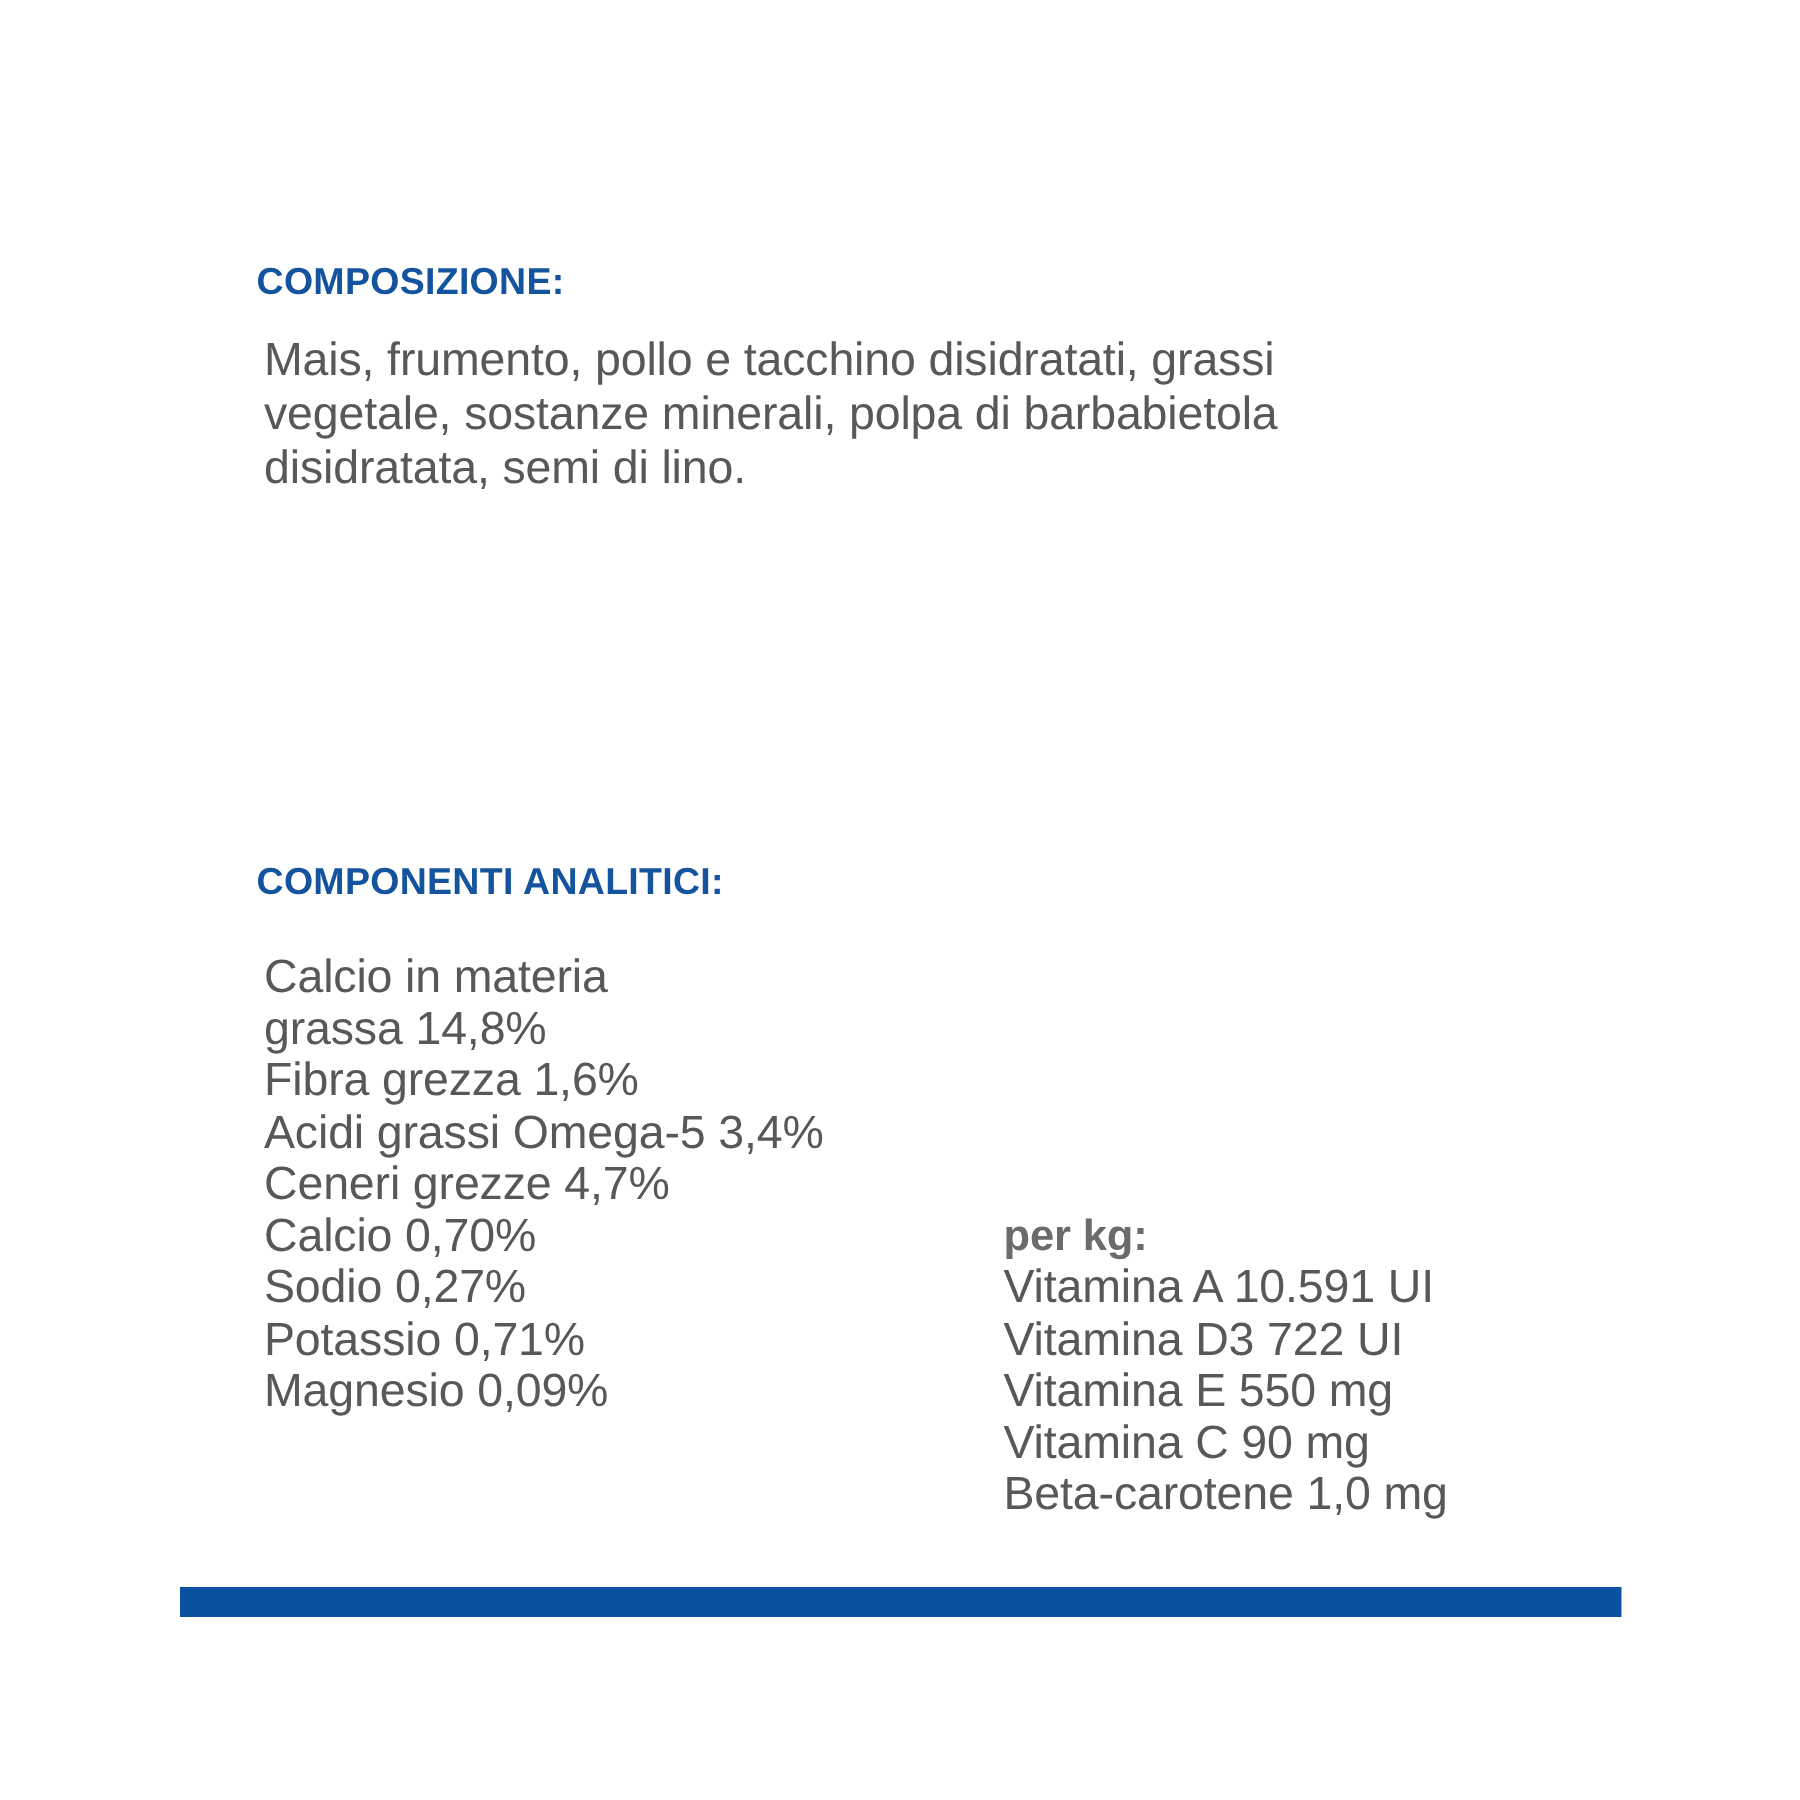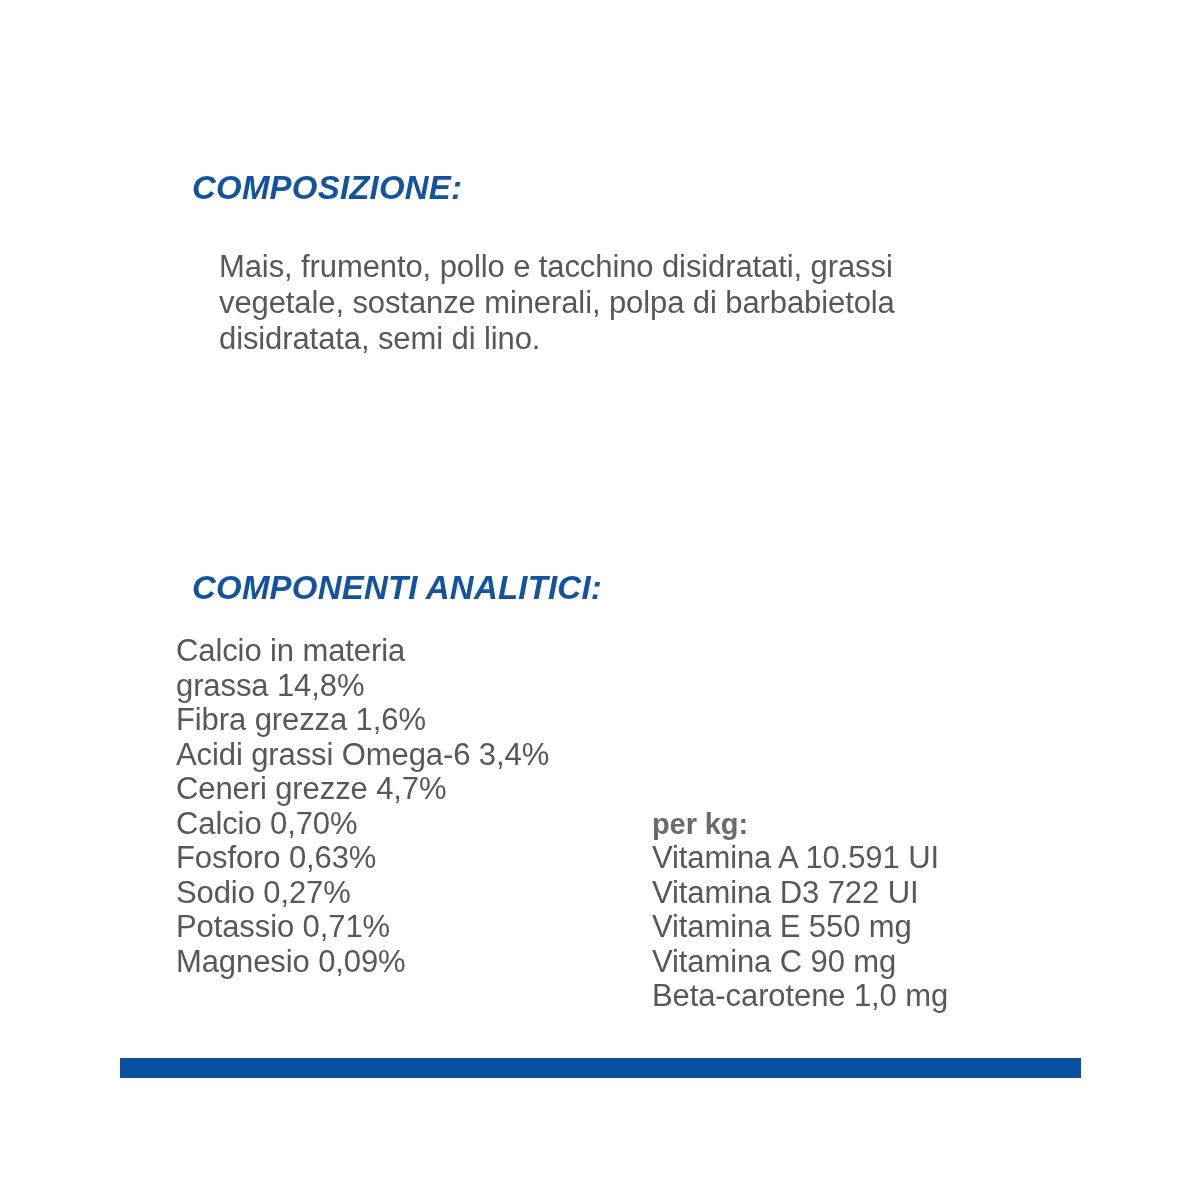--- a/index.html
+++ b/index.html
@@ -18,39 +18,37 @@
   .page {
     position: relative;
     width: 1200px;
     height: 1200px;
     background: #ffffff;
   }
 
   
   .section-heading {
     position: absolute;
-    left: 192px;
+    left: 171px;
     color: #14539E;
-    font-size: 33px;
+    font-size: 25px;
     font-weight: bold;
     letter-spacing: 0.2px;
     line-height: 44px;
     white-space: nowrap;
-    font-style: italic;
   }
   .heading-composizione { top: 166px; }
   .heading-componenti  { top: 566px; }
 
   
   .composition-block {
     position: absolute;
     left: 176px;
-    top: 249px;
+    top: 222px;
     width: 860px;
-    margin-left: 43px;
   }
   .composition-line {
     color: #58585A;
     font-size: 31px;
     line-height: 36px;
     letter-spacing: -0.1px;
     white-space: nowrap;
   }
 
   
@@ -62,21 +60,21 @@
   }
   .analytics-columns {
     position: relative;
     width: 900px;
   }
   .col {
     position: absolute;
     top: 0;
   }
   .col-left  { left: 0px; }
-  .col-right { left: 476px; }
+  .col-right { left: 493px; }
 
   .analytics-line {
     color: #58585A;
     font-size: 31px;
     line-height: 34.5px;
     letter-spacing: -0.1px;
     white-space: nowrap;
   }
   .analytics-line.spacer {
     visibility: hidden;
@@ -112,24 +110,23 @@
 
   <div class="section-heading heading-componenti">COMPONENTI ANALITICI:</div>
 
   <div class="analytics-block">
     <div class="analytics-columns">
 
       <div class="col col-left">
         <div class="analytics-line">Calcio in materia</div>
         <div class="analytics-line">grassa 14,8%</div>
         <div class="analytics-line">Fibra grezza 1,6%</div>
-        <div class="analytics-line">Acidi grassi Omega-6 3,4%</div>
+        <div class="analytics-line">Acidi grassi Omega-5 3,4%</div>
         <div class="analytics-line">Ceneri grezze 4,7%</div>
         <div class="analytics-line">Calcio 0,70%</div>
-        <div class="analytics-line">Fosforo 0,63%</div>
         <div class="analytics-line">Sodio 0,27%</div>
         <div class="analytics-line">Potassio 0,71%</div>
         <div class="analytics-line">Magnesio 0,09%</div>
       </div>
 
       <div class="col col-right">
         <div class="analytics-line spacer">Proteine 21,1%</div>
         <div class="analytics-line spacer">Tenore in materia</div>
         <div class="analytics-line spacer">grassa 14,8%</div>
         <div class="analytics-line spacer">Fibra grezza 1,6%</div>

